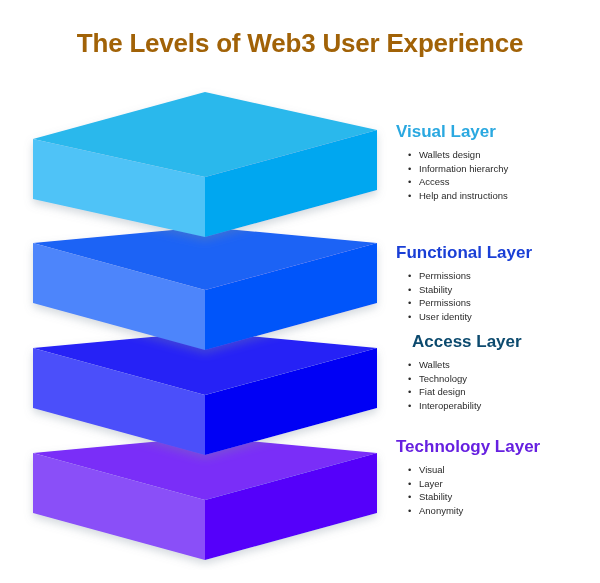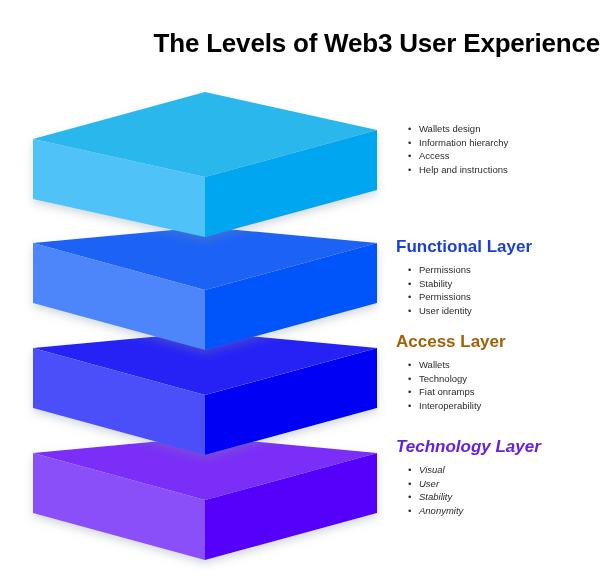--- a/index.html
+++ b/index.html
@@ -43,23 +43,23 @@
     width: 204px;
     height: 490px;
   }
 
   .label-group {
     position: absolute;
     left: 0;
     width: 204px;
   }
   .label-group.g0 { top: 42px; }
-  .label-group.g1 { top: 157px; }
+  .label-group.g1 { top: 163px; }
   .label-group.g2 { top: 252px; }
-  .label-group.g3 { top: 357px; font-style: italic; }
+  .label-group.g3 { top: 357px; }
 
   .layer-title {
     font-size: 17px;
     font-weight: bold;
     line-height: 20px;
     margin: 0 0 6px 0;
     white-space: nowrap;
   }
 
   .bullets {
@@ -80,21 +80,21 @@
     left: 0;
     top: 0;
     color: #2b2b2b;
     font-size: 9.5px;
     line-height: 13.5px;
   }
 </style>
 </head>
 <body style="background: rgb(255, 255, 255);">
 
-<div id="page-title" style="color: #000000; text-align: right;">The Levels of Web3 User Experience</div>
+<div id="page-title" style="color: #a16207;">The Levels of Web3 User Experience</div>
 
 <svg id="stack" viewBox="0 0 370 490">
   <defs>
     <filter id="boxShadow" x="-30%" y="-30%" width="170%" height="200%">
       <feDropShadow dx="0" dy="4" stdDeviation="4" flood-color="#7a8a9a" flood-opacity="0.32"></feDropShadow>
     </filter>
   </defs>
 
   <g filter="url(#boxShadow)">
     <polygon points="185,357 357,373 185,420 13,373" fill="#7a2ef8"></polygon>
@@ -117,51 +117,52 @@
   <g filter="url(#boxShadow)">
     <polygon points="185,12 357,50 185,97 13,59" fill="#2bb8ec"></polygon>
     <polygon points="13,59 185,97 185,157 13,119" fill="#4fc3f7"></polygon>
     <polygon points="357,50 357,110 185,157 185,97" fill="#00a7f0"></polygon>
   </g>
 </svg>
 
 <div id="labels">
 
   <div class="label-group g0">
+    <div class="layer-title" style="color: rgb(42, 168, 224);">Visual Layer</div>
     <ul class="bullets">
       <li><span class="bullet-dot">•</span><span>Wallets design</span></li>
       <li><span class="bullet-dot">•</span><span>Information hierarchy</span></li>
       <li><span class="bullet-dot">•</span><span>Access</span></li>
       <li><span class="bullet-dot">•</span><span>Help and instructions</span></li>
     </ul>
   </div>
 
   <div class="label-group g1">
     <div class="layer-title" style="color: rgb(26, 63, 214);">Functional Layer</div>
     <ul class="bullets">
       <li><span class="bullet-dot">•</span><span>Permissions</span></li>
       <li><span class="bullet-dot">•</span><span>Stability</span></li>
       <li><span class="bullet-dot">•</span><span>Permissions</span></li>
       <li><span class="bullet-dot">•</span><span>User identity</span></li>
     </ul>
   </div>
 
   <div class="label-group g2">
-    <div class="layer-title" style="color: #a16207;">Access Layer</div>
+    <div class="layer-title" style="color: #0c4a6e; margin-left: 16px;">Access Layer</div>
     <ul class="bullets">
       <li><span class="bullet-dot">•</span><span>Wallets</span></li>
       <li><span class="bullet-dot">•</span><span>Technology</span></li>
-      <li><span class="bullet-dot">•</span><span>Fiat onramps</span></li>
+      <li><span class="bullet-dot">•</span><span>Fiat design</span></li>
       <li><span class="bullet-dot">•</span><span>Interoperability</span></li>
     </ul>
   </div>
 
   <div class="label-group g3">
     <div class="layer-title" style="color: rgb(102, 32, 224);">Technology Layer</div>
     <ul class="bullets">
       <li><span class="bullet-dot">•</span><span>Visual</span></li>
-      <li><span class="bullet-dot">•</span><span>User</span></li>
+      <li><span class="bullet-dot">•</span><span>Layer</span></li>
       <li><span class="bullet-dot">•</span><span>Stability</span></li>
       <li><span class="bullet-dot">•</span><span>Anonymity</span></li>
     </ul>
   </div>
 
 </div>
 
 </body></html>

